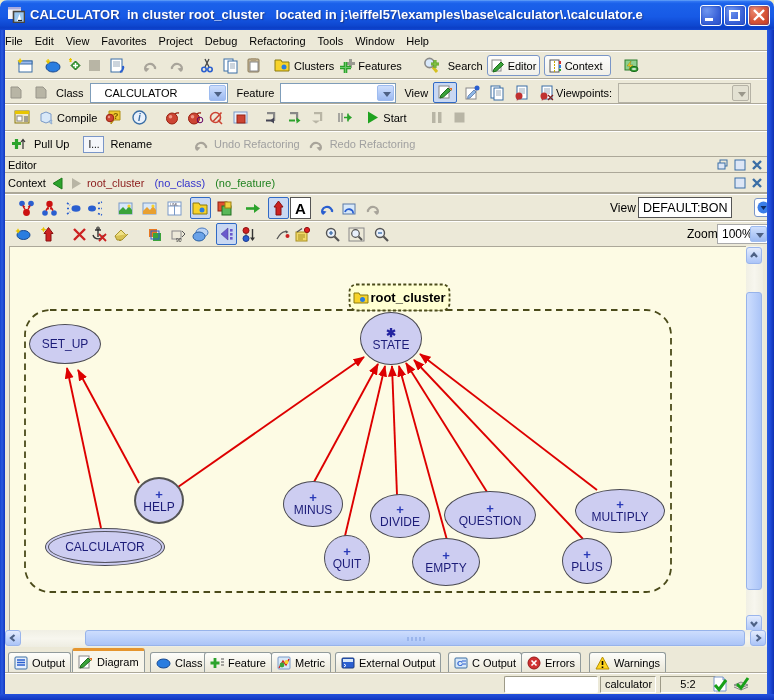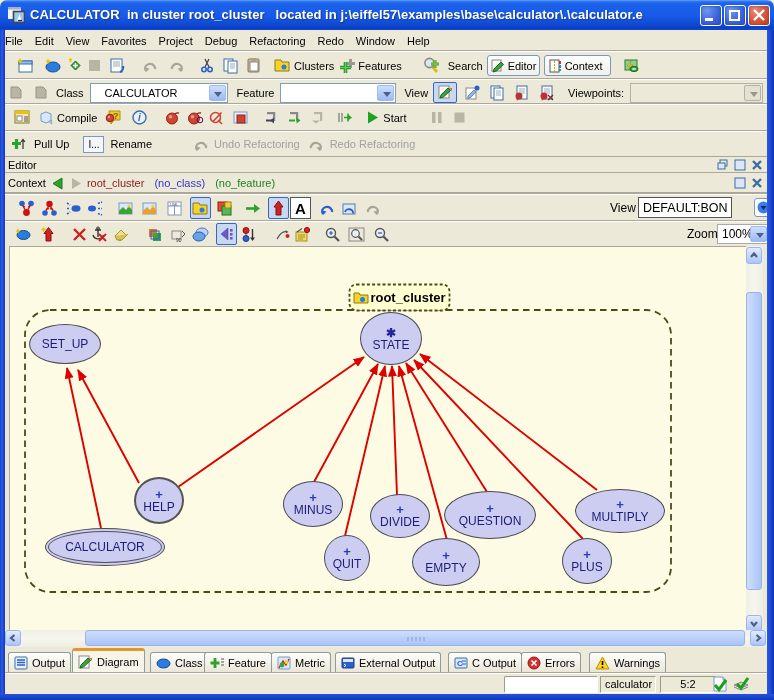--- a/index.html
+++ b/index.html
@@ -98,21 +98,21 @@
   </div>
 
   <div class="band menubar">
       <span>File</span>
       <span>Edit</span>
       <span>View</span>
       <span>Favorites</span>
       <span>Project</span>
       <span>Debug</span>
       <span>Refactoring</span>
-      <span>Redo</span>
+      <span>Tools</span>
       <span>Window</span>
       <span>Help</span>
     </div>
 
   <div class="band tb tb1 sepline" id="tb1">
     <svg class="ic" style="margin-left:12px" viewBox="0 0 17 17">
         <rect x="2" y="4" width="13" height="11" fill="#fff" stroke="#3a6ea5"></rect>
         <rect x="2" y="4" width="13" height="3" fill="#9ebcf0" stroke="#3a6ea5"></rect>
         <path d="M1 5 l2.2-2.2 M3.2 5 l-2.2-2.2 M2.1 1.6 v4.6 M-0.2 3.9 h4.6" stroke="#e8c500" stroke-width="1.2" transform="translate(1,0)"></path>
       </svg>
@@ -240,21 +240,21 @@
         <circle cx="5" cy="12" r="3.5" fill="#c03030"></circle>
         <path d="M3.5 14.5 l-1 2 l2-0.5" fill="#c03030"></path>
       </svg>
     <svg class="ic" style="margin-left:8px" viewBox="0 0 17 17">
         <rect x="3" y="2" width="10" height="13" fill="#fff" stroke="#3a6ea5"></rect>
         <path d="M5 5 h6 M5 7 h6 M5 9 h6" stroke="#9ab"></path>
         <circle cx="5" cy="12" r="3.5" fill="#c03030"></circle>
         <path d="M3.5 14.5 l-1 2 l2-0.5" fill="#c03030"></path>
         <path d="M9 11 l5 5 M14 11 l-5 5" stroke="#802020" stroke-width="1.2"></path>
       </svg>
-    <span class="lbl" style="margin-left:12px">Viewpoints:</span>
+    <span class="lbl" style="">Viewpoints:</span>
     <div class="combo dis" style="margin-left:6px; width:133px;">
         <div class="cbtn"></div>
       </div>
   </div>
 
   <div class="band tb tb3 sepline" id="tb3">
     <svg class="ic" style="margin-left:9px" viewBox="0 0 17 17">
         <rect x="1" y="2" width="14" height="12" fill="#f0e8c8" stroke="#8a7a10"></rect>
         <rect x="1" y="2" width="14" height="3" fill="#e8c500"></rect>
         <rect x="3" y="7" width="5" height="5" fill="#fff" stroke="#888"></rect>

